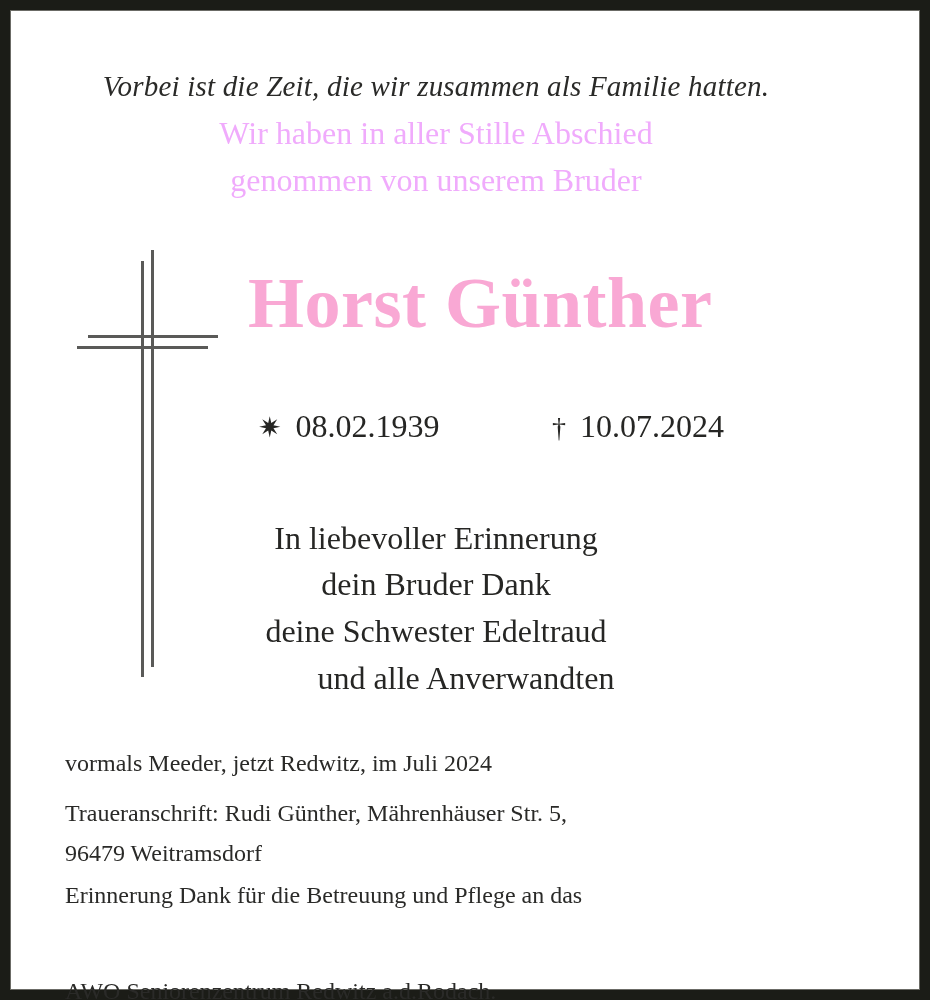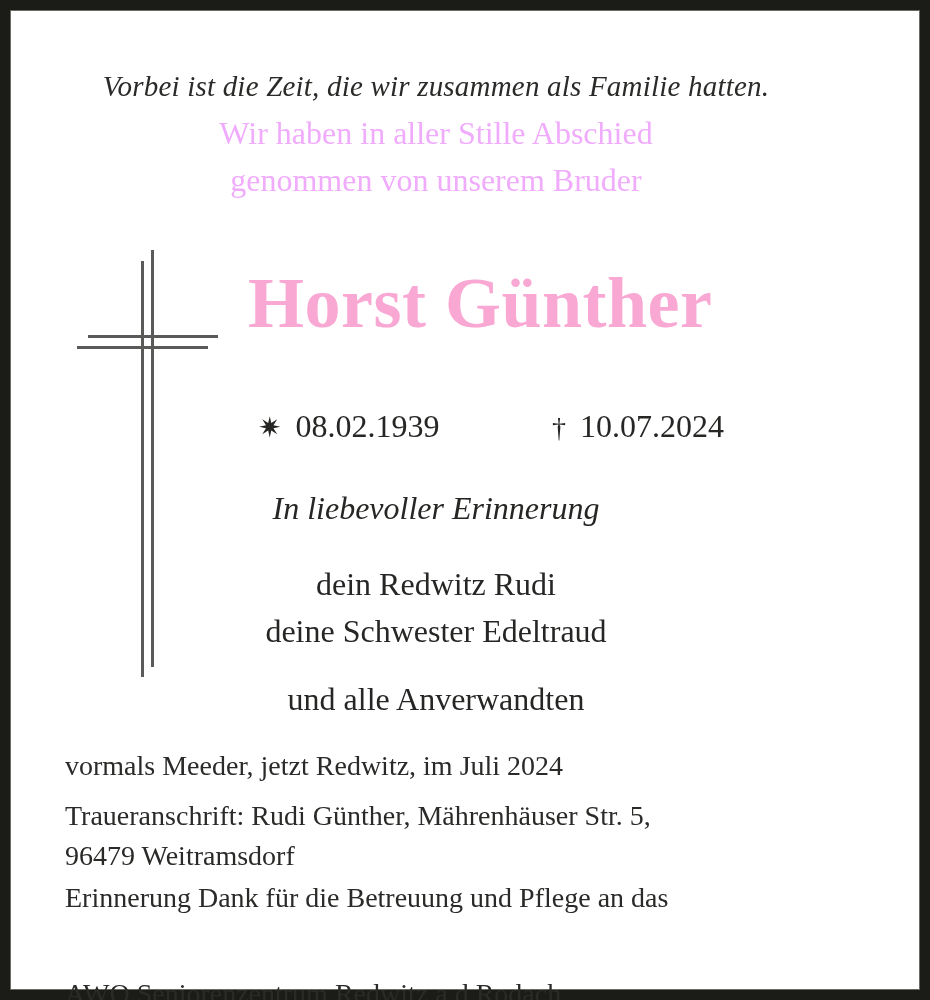--- a/index.html
+++ b/index.html
@@ -44,27 +44,27 @@
     white-space: nowrap;
   }
   .dates {
     position: absolute; top: 408px;
     font-size: 32px; color: #262624; white-space: nowrap; text-align: right;
   }
   .born { left: 258px; }
   .died { left: 552px; }
   .sym { display: inline-block; margin-right: 14px; font-size: 28px; }
   .mourn { font-size: 32px; color: #262624; }
-  .m1 { top: 490px; font-style: italic; }
+  .m1 { top: 520px; }
   .m2 { top: 566px; }
   .m3 { top: 613px; }
-  .m4 { top: 681px; }
+  .m4 { top: 660px; margin-left: 30px; }
   .foot {
     position: absolute; left: 65px;
-    font-size: 28px; color: #2a2a28; white-space: nowrap;
+    font-size: 24px; color: #2a2a28; white-space: nowrap;
   }
   .f1 { top: 750px; }
   .f2 { top: 800px; }
   .f3 { top: 840px; }
   .f4 { top: 882px; }
   .f5 { top: 978px; }
   .cross-line { position: absolute; background: #5a5a58; }
 </style>
 </head>
 <body>
@@ -85,21 +85,21 @@
 <div class="name">Horst Günther</div>
 
 <div class="dates born">
   <span class="sym">✷</span><span>08.02.1939</span>
 </div>
 <div class="dates died">
   <span class="sym">†</span><span>10.07.2024</span>
 </div>
 
 <div class="line mourn m1">In liebevoller Erinnerung</div>
-<div class="line mourn m2">dein Redwitz Rudi</div>
+<div class="line mourn m2">dein Bruder Dank</div>
 <div class="line mourn m3">deine Schwester Edeltraud</div>
 <div class="line mourn m4">und alle Anverwandten</div>
 
 <div class="foot f1">vormals Meeder, jetzt Redwitz, im Juli 2024</div>
 <div class="foot f2">Traueranschrift: Rudi Günther, Mährenhäuser Str. 5,</div>
 <div class="foot f3">96479 Weitramsdorf</div>
 <div class="foot f4">Erinnerung Dank für die Betreuung und Pflege an das</div>
 <div class="foot f5">AWO Seniorenzentrum Redwitz a.d.Rodach.</div>
 
 </body></html>

